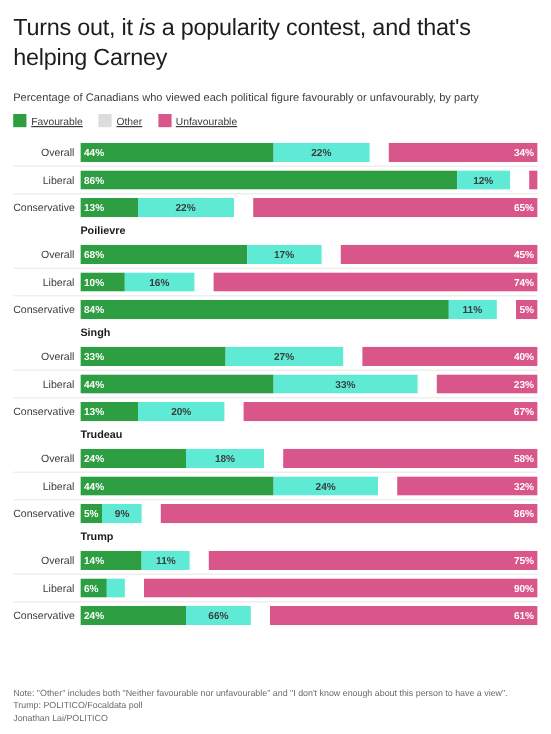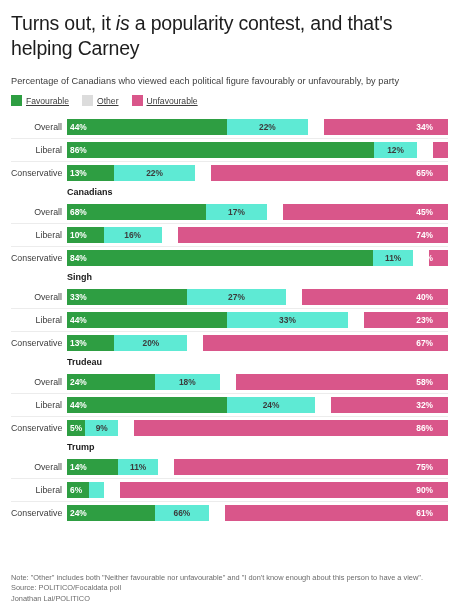--- a/index.html
+++ b/index.html
@@ -119,21 +119,21 @@
   }
   .seg-other {
     background: #5eead4;
     color: #3c3c3c;
     justify-content: center;
   }
   .seg-unfav {
     background: #d9568a;
     color: #ffffff;
     justify-content: flex-end;
-    padding-right: 15px;
+    padding-right: 3px;
     margin-left: 16px;
   }
   .notes {
     position: absolute;
     left: 11px;
     right: 11px;
     bottom: 8px;
     font-size: 7.4px;
     line-height: 10.5px;
     color: #6b6b6b;
@@ -187,21 +187,21 @@
         <div class="row">
           <div class="row-label">Conservative</div>
           <div class="bar">
             <div class="seg seg-fav" style="width: 13%;">13%</div>
             <div class="seg seg-other" style="width: 22%;">22%</div>
             <div class="seg seg-unfav" style="width: 65%;">65%</div>
           </div>
         </div>
       </div>
       <div class="group">
-        <div class="group-title">Canadians</div>
+        <div class="group-title">Poilievre</div>
         <div class="row first">
           <div class="row-label">Overall</div>
           <div class="bar">
             <div class="seg seg-fav" style="width: 38%;">68%</div>
             <div class="seg seg-other" style="width: 17%;">17%</div>
             <div class="seg seg-unfav" style="width: 45%;">45%</div>
           </div>
         </div>
         <div class="row">
           <div class="row-label">Liberal</div>
@@ -298,17 +298,17 @@
             <div class="seg seg-fav" style="width: 24%;">24%</div>
             <div class="seg seg-other" style="width: 15%;">66%</div>
             <div class="seg seg-unfav" style="width: 61%;">61%</div>
           </div>
         </div>
       </div>
     </div>
 
   <div class="notes">
     <div>Note: "Other" includes both "Neither favourable nor unfavourable" and "I don't know enough about this person to have a view".</div>
-    <div>Source: POLITICO/Focaldata poll</div>
+    <div>Trump: POLITICO/Focaldata poll</div>
     <div>Jonathan Lai/POLITICO</div>
   </div>
 
 </div>
 
 </body></html>

